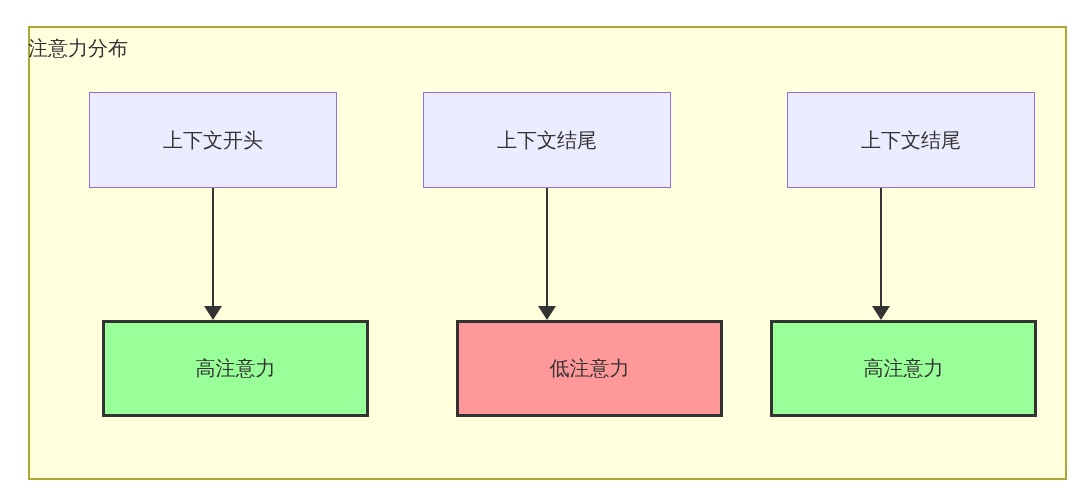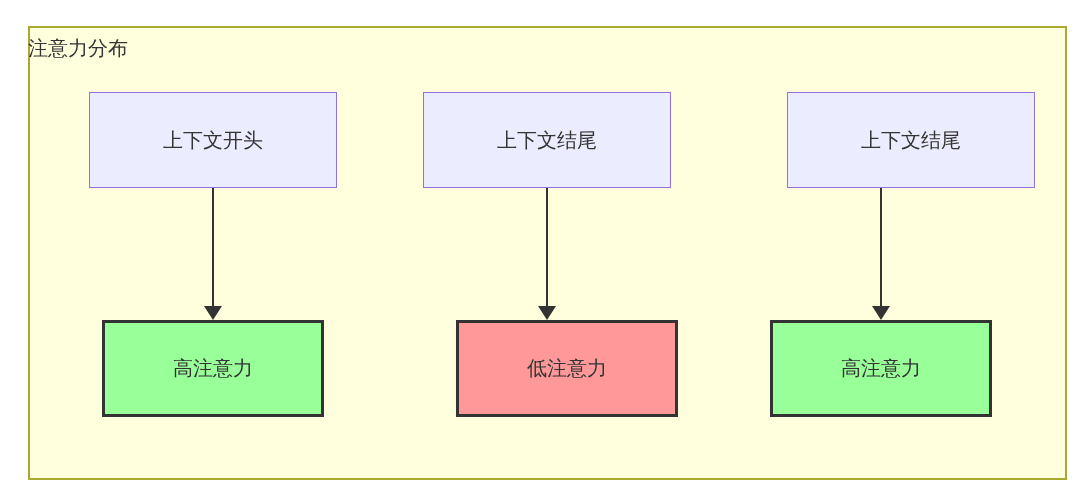--- a/index.html
+++ b/index.html
@@ -45,21 +45,21 @@
     text-align: center;
   }
   .source {
     width: 248px;
     height: 96px;
     top: 92px;
     background: #ececff;
     border: 1.5px solid #9370db;
   }
   .target {
-    width: 222px;
+    width: 267px;
     height: 97px;
     top: 320px;
     border: 3px solid #333333;
   }
   .target.high { background: #99ff99; }
   .target.low  { background: #ff9999; }
   .src-1 { left: 89px; }
   .src-2 { left: 423px; }
   .src-3 { left: 787px; }
   .tgt-1 { left: 102px; }

